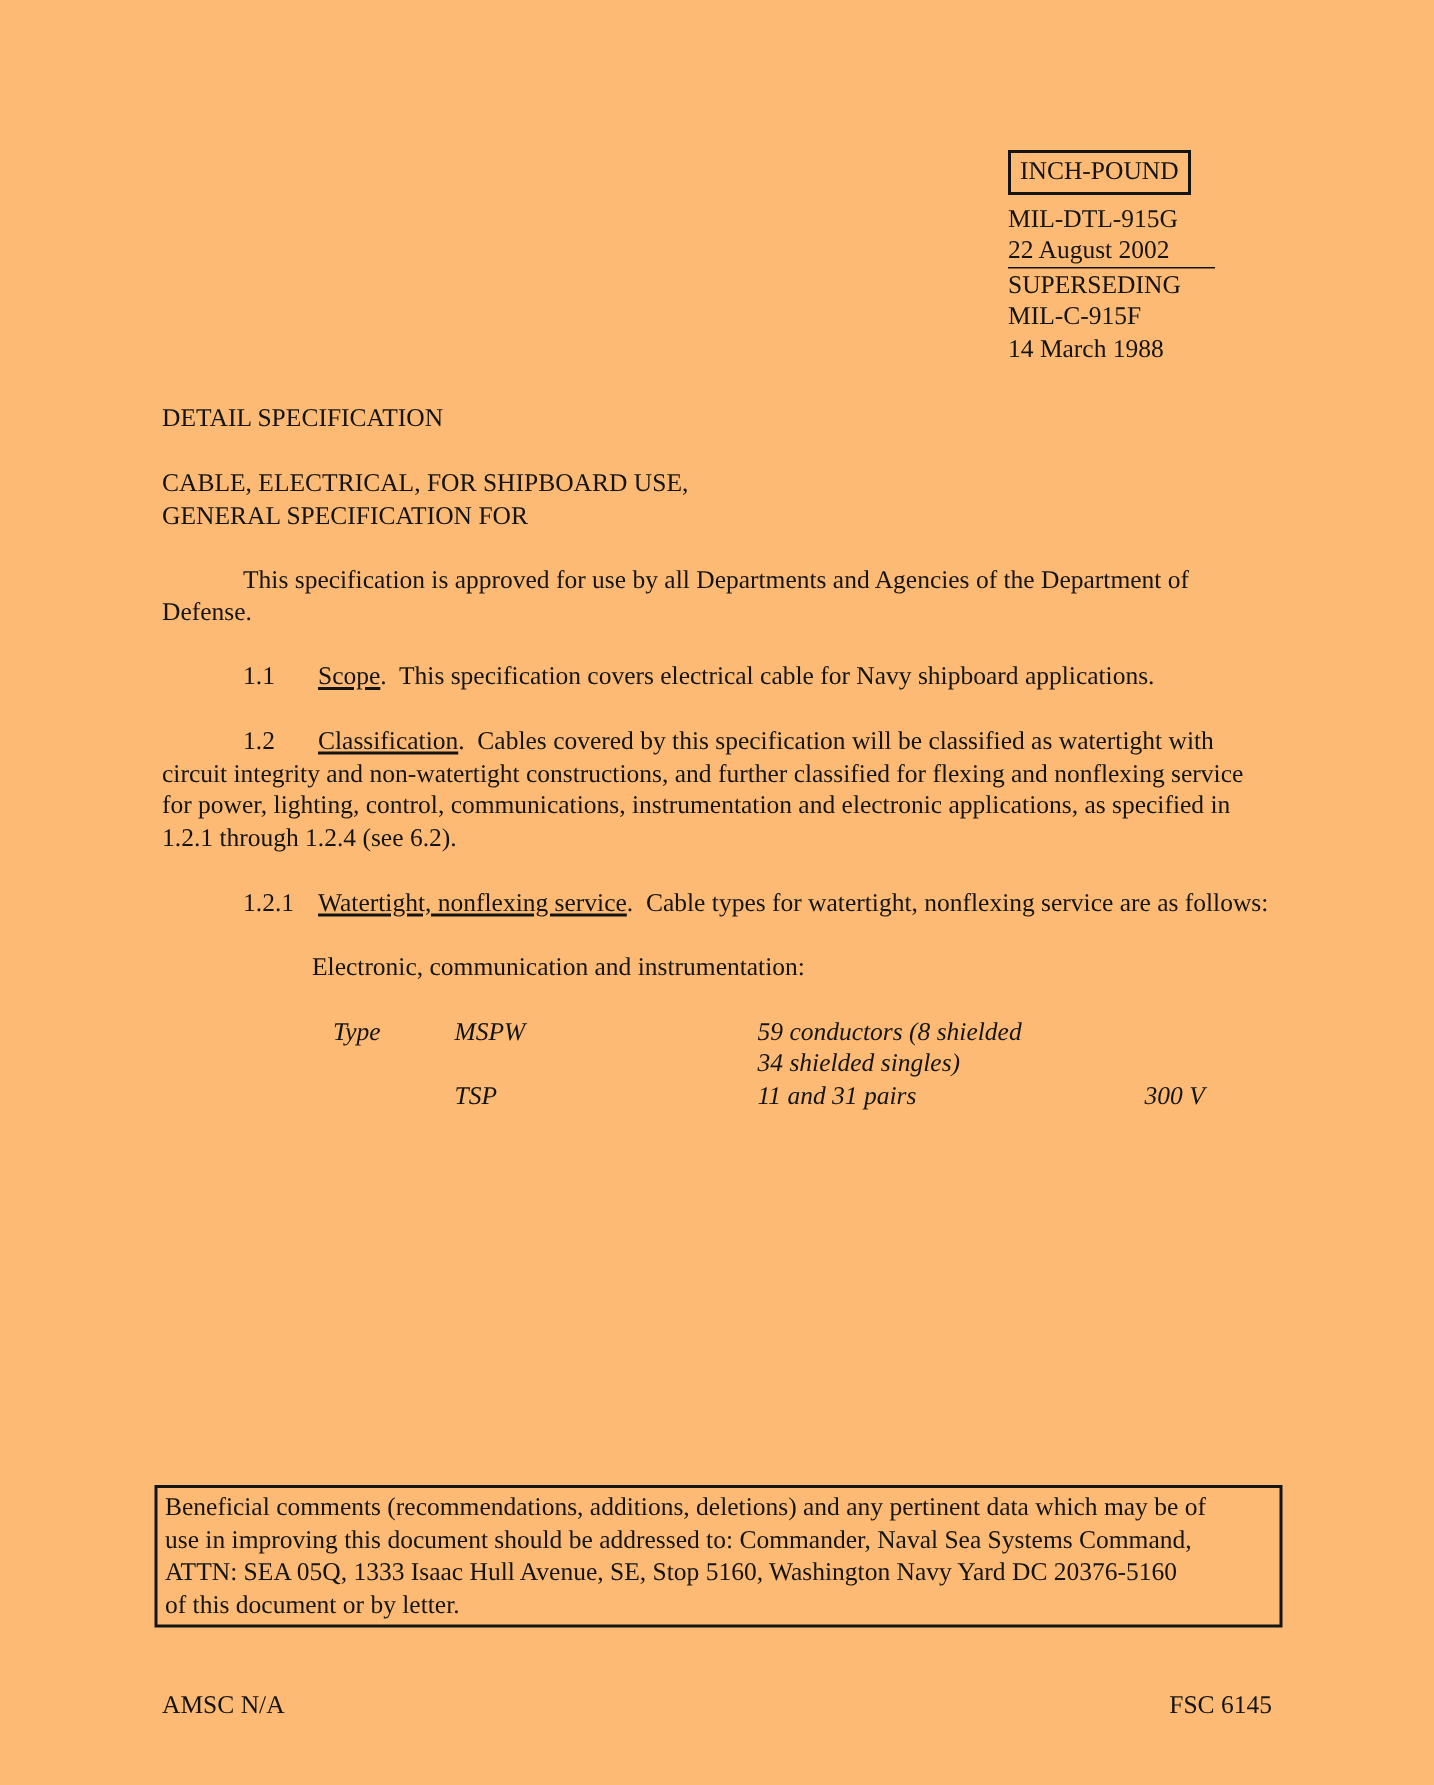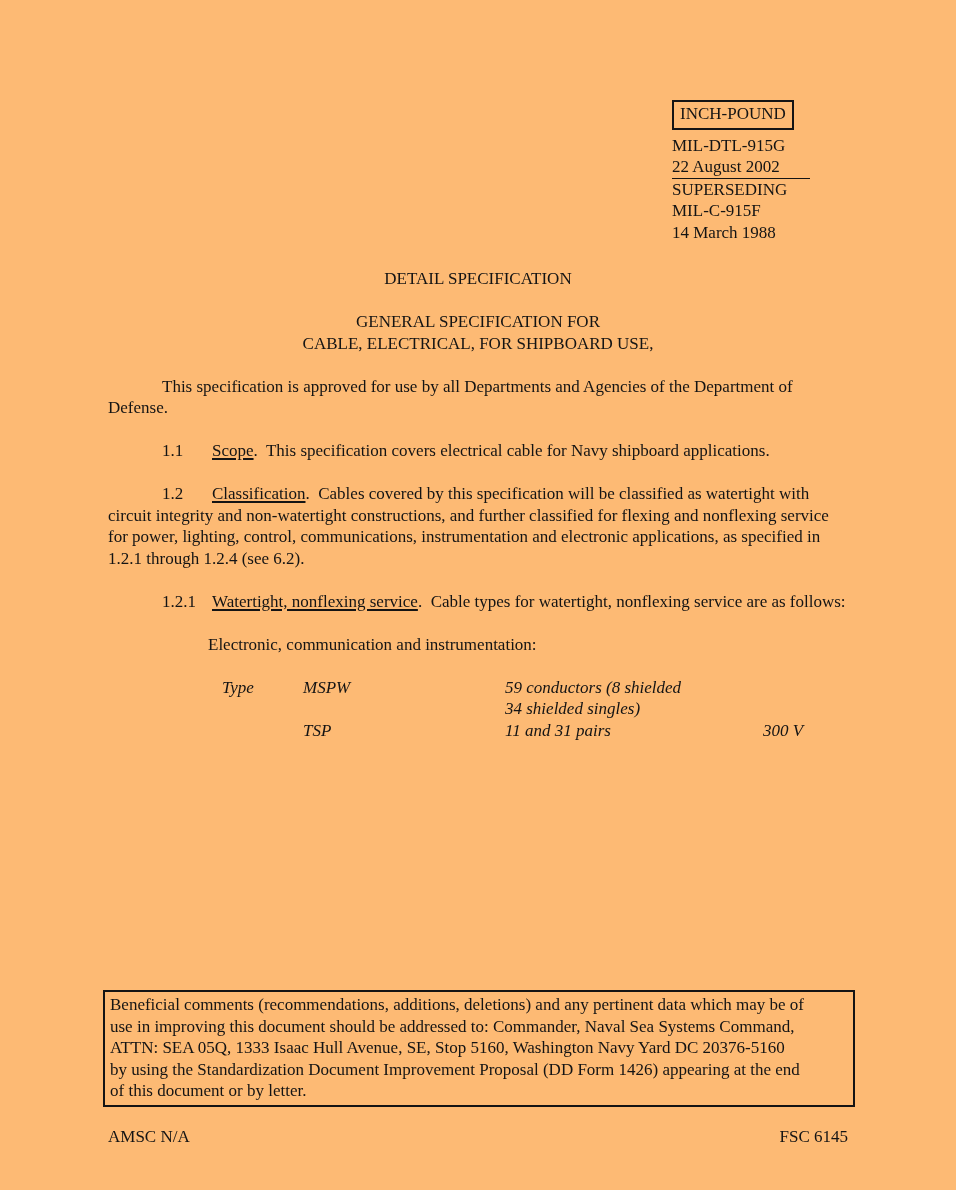--- a/index.html
+++ b/index.html
@@ -41,21 +41,21 @@
   .body-flow {
     position: absolute;
     top: 0;
     left: 0;
     width: 956px;
     padding: 268px 108px 0 108px;
     box-sizing: border-box;
   }
   .block { margin: 21.5px 0 0 0; }
   .block:first-child { margin-top: 0; }
-  .centered { text-align: center; }
+  .centered { }
   .indent { text-indent: 54px; }
   .pre { white-space: pre-wrap; }
   .num {
     display: inline-block;
     width: 50px;
     text-indent: 0;
   }
   .u {
     text-decoration: underline;
     text-decoration-thickness: 1.5px;
@@ -113,22 +113,22 @@
     </div>
     <div>SUPERSEDING</div>
     <div>MIL-C-915F</div>
     <div>14 March 1988</div>
   </div>
 
   <div class="body-flow">
     <div class="block centered">DETAIL SPECIFICATION</div>
 
     <div class="block centered">
+      <div>CABLE, ELECTRICAL, FOR SHIPBOARD USE,</div>
       <div>GENERAL SPECIFICATION FOR</div>
-      <div>CABLE, ELECTRICAL, FOR SHIPBOARD USE,</div>
     </div>
 
     <p class="block indent">This specification is approved for use by all Departments and Agencies of the Department of Defense.</p>
 
 
     <p class="block indent">
       <span class="num">1.1</span><span class="u">Scope</span><span class="pre">.  This specification covers electrical cable for Navy shipboard applications.</span>
     </p>
 
     <p class="block indent">
@@ -156,21 +156,20 @@
           <div>11 and 31 pairs</div>
         </div>
       <div class="cell">300 V</div>
     </div>
   </div>
 
   <div class="comment-box">
       <div>Beneficial comments (recommendations, additions, deletions) and any pertinent data which may be of</div>
       <div>use in improving this document should be addressed to: Commander, Naval Sea Systems Command,</div>
       <div>ATTN: SEA 05Q, 1333 Isaac Hull Avenue, SE, Stop 5160, Washington Navy Yard DC 20376-5160</div>
-      <div>by using the Standardization Document Improvement Proposal (DD Form 1426) appearing at the end</div>
       <div>of this document or by letter.</div>
     </div>
 
   <div class="footer-row">
     <span>AMSC N/A</span>
     <span>FSC 6145</span>
   </div>
 
   <div class="distribution-line">
     

